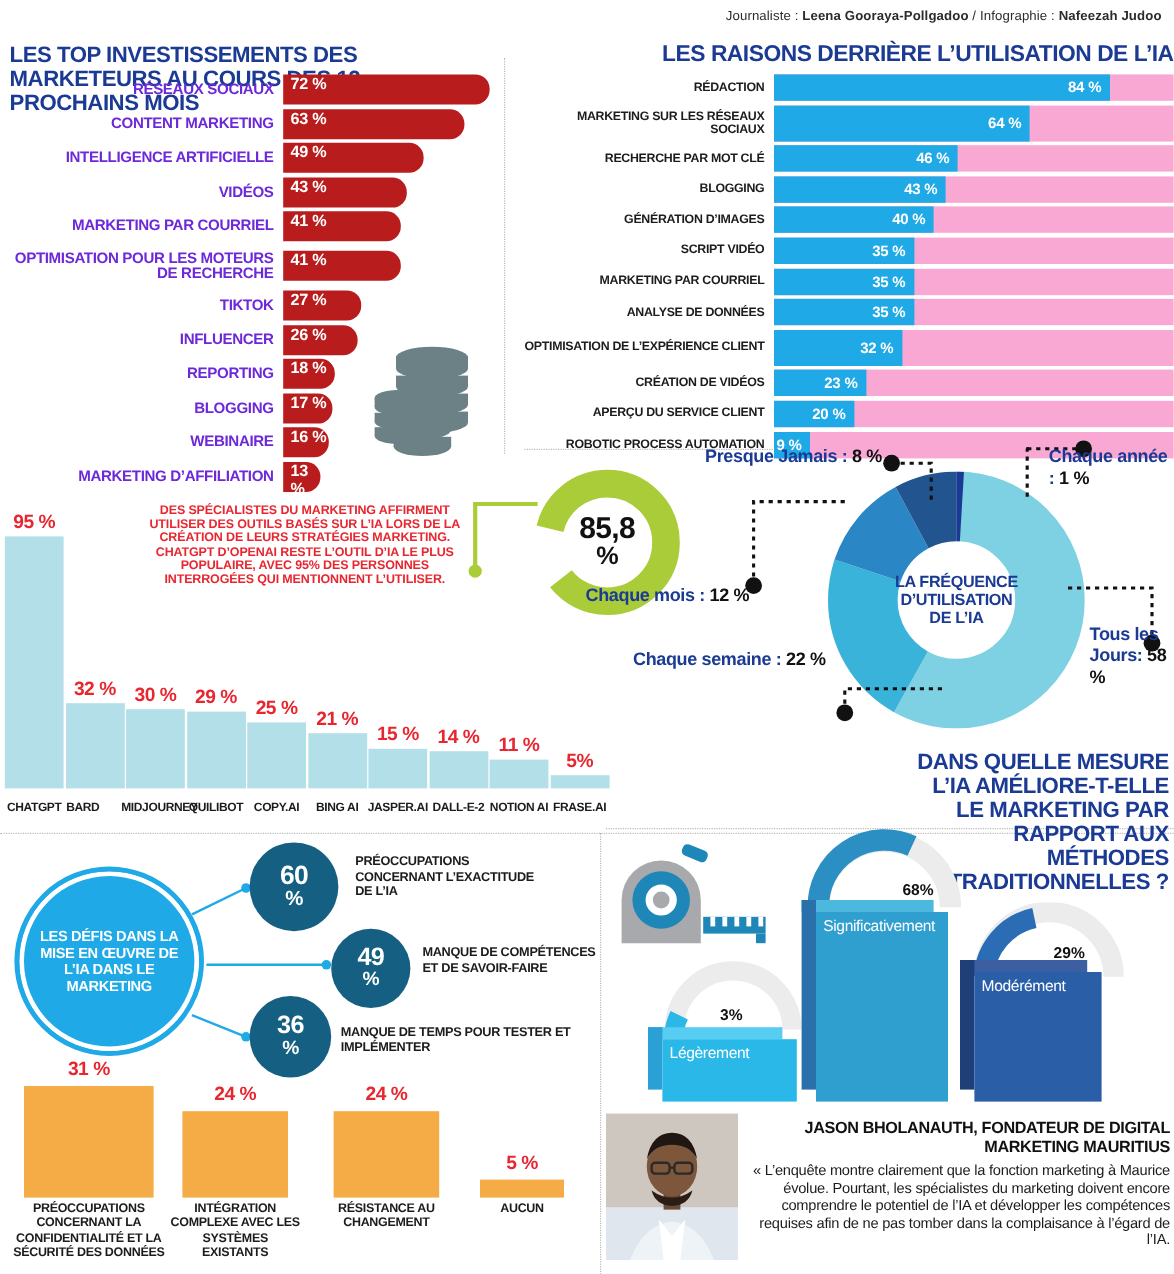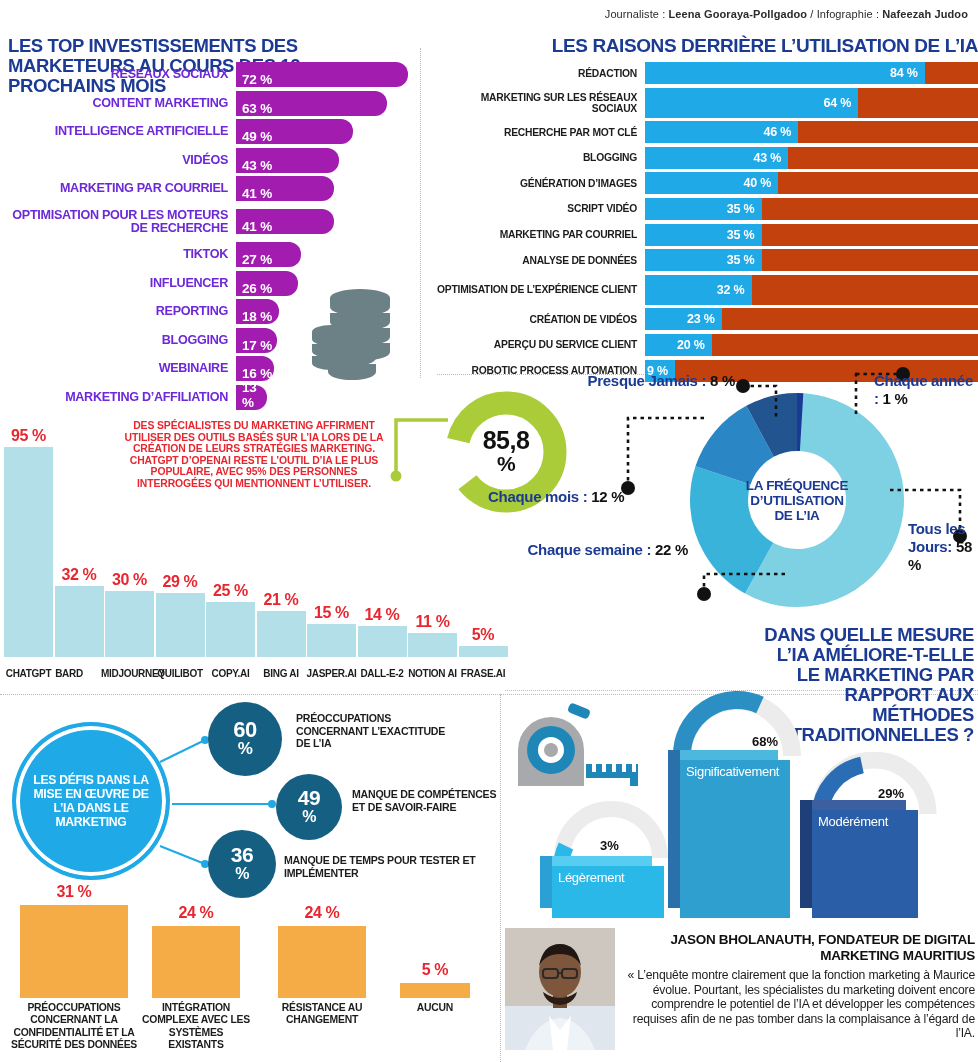--- a/index.html
+++ b/index.html
@@ -23,33 +23,33 @@
   
   #graybars{top:62px;left:0;width:420px;}
   .gb-row{display:flex;align-items:center;height:25px;margin-bottom:3.5px;}
   .gb-label{
     width:236px;text-align:right;padding-right:8px;box-sizing:border-box;
     font-weight:bold;font-size:12.6px;line-height:13px;color:#6d28d9;
     letter-spacing:-.3px;text-transform:uppercase;
   }
   .gb-barwrap{flex:1;position:relative;height:25px;}
   .gb-bar{
-    height:25px;background:#a21caf;border-radius:0 12px 12px 0;
-    display:flex;align-items:flex-end;box-sizing:border-box;padding-left:6px;
+    height:25px;background:#b91c1c;border-radius:0 12px 12px 0;
+    display:flex;align-items:flex-start;box-sizing:border-box;padding-left:6px;
   }
   .gb-val{color:#fff;font-weight:bold;font-size:13.5px;letter-spacing:-.2px;}
   
   #bluebars{top:62px;left:437px;width:541px;}
   .bb-row{display:flex;align-items:center;height:22px;margin-bottom:3.6px;}
   .bb-label{
     width:208px;text-align:right;padding-right:8px;box-sizing:border-box;
     font-weight:bold;font-size:10.3px;line-height:11px;color:#1c1c1c;
     letter-spacing:-.25px;text-transform:uppercase;
   }
-  .bb-track{flex:1;position:relative;height:22px;background:#c2410c;}
+  .bb-track{flex:1;position:relative;height:22px;background:#f9a8d4;}
   .bb-fill{
     position:absolute;left:0;top:0;height:22px;background:#1fa9e6;
     display:flex;align-items:center;justify-content:flex-end;
     box-sizing:border-box;padding-right:7px;
   }
   .bb-val{color:#fff;font-weight:bold;font-size:12.5px;letter-spacing:-.2px;}
   
   #coins{top:288px;left:312px;width:112px;height:92px;}
   
   #greendonut{top:388px;left:442px;width:128px;height:128px;}

